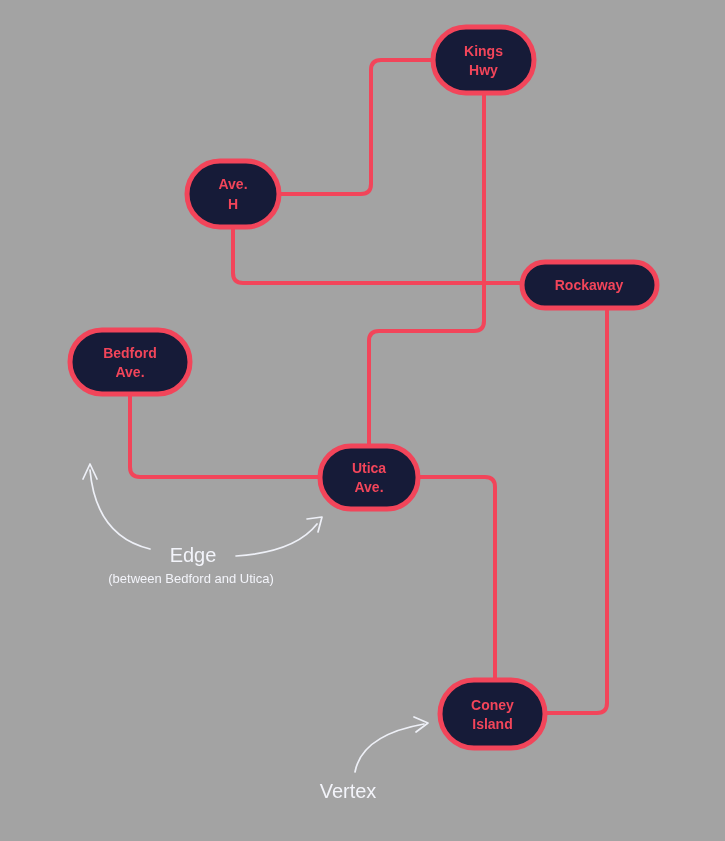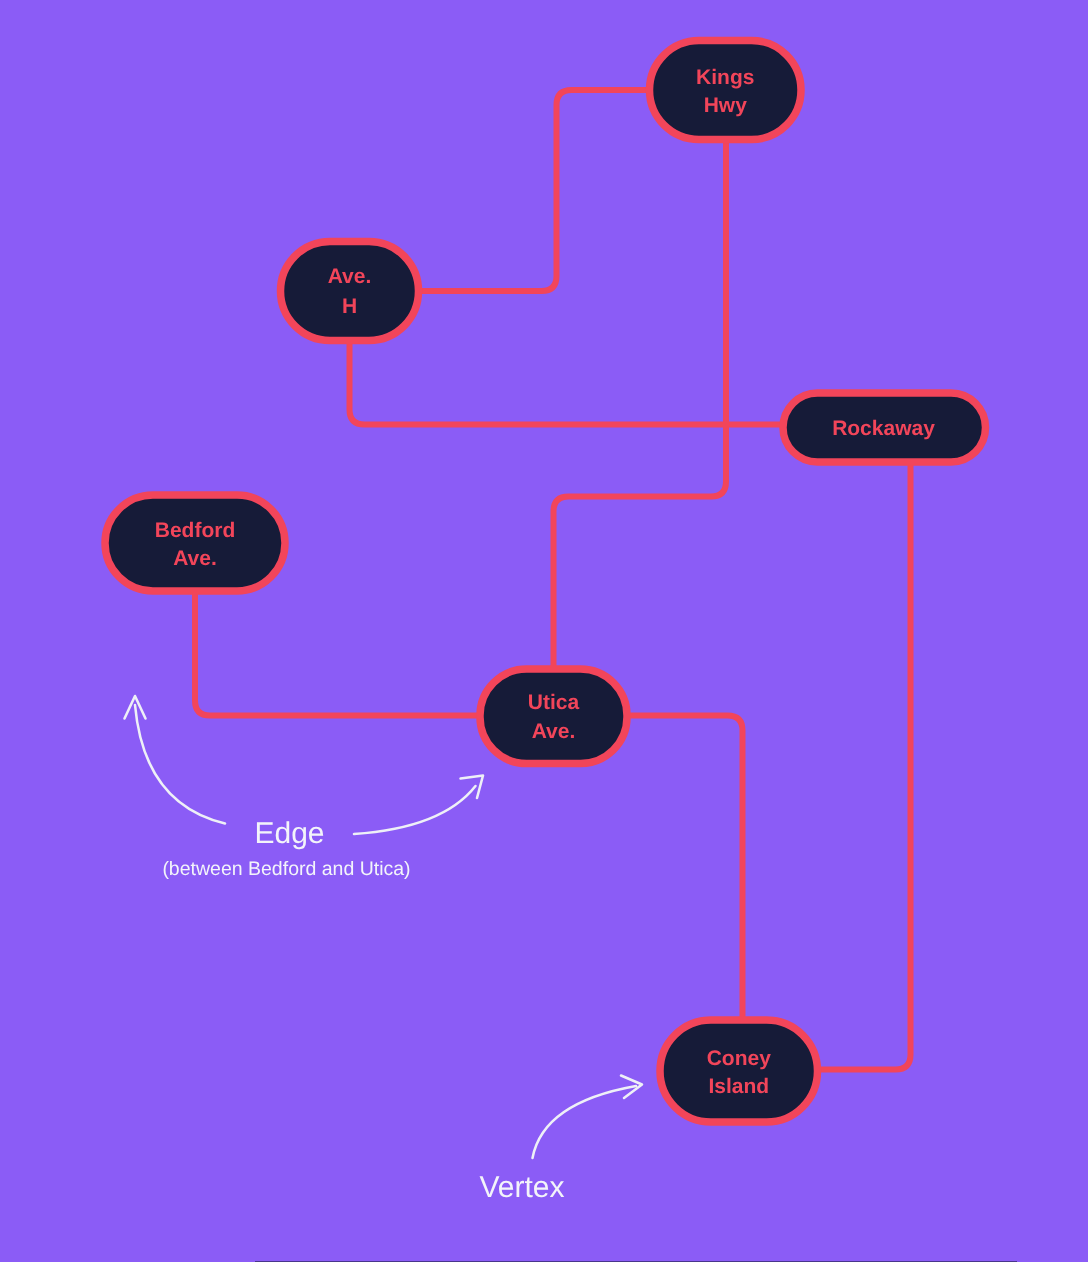--- a/index.html
+++ b/index.html
@@ -11,21 +11,21 @@
   body {
     width: 725px;
     height: 841px;
     overflow: hidden;
     font-family: "Liberation Sans", sans-serif;
   }
   #stage {
     position: relative;
     width: 725px;
     height: 841px;
-    background: #8b5cf6;
+    background: #a3a3a3;
     text-align: center;
   }
   #graph-svg {
     position: absolute;
     top: 0;
     left: 0;
     width: 725px;
     height: 841px;
     display: block;
   }

